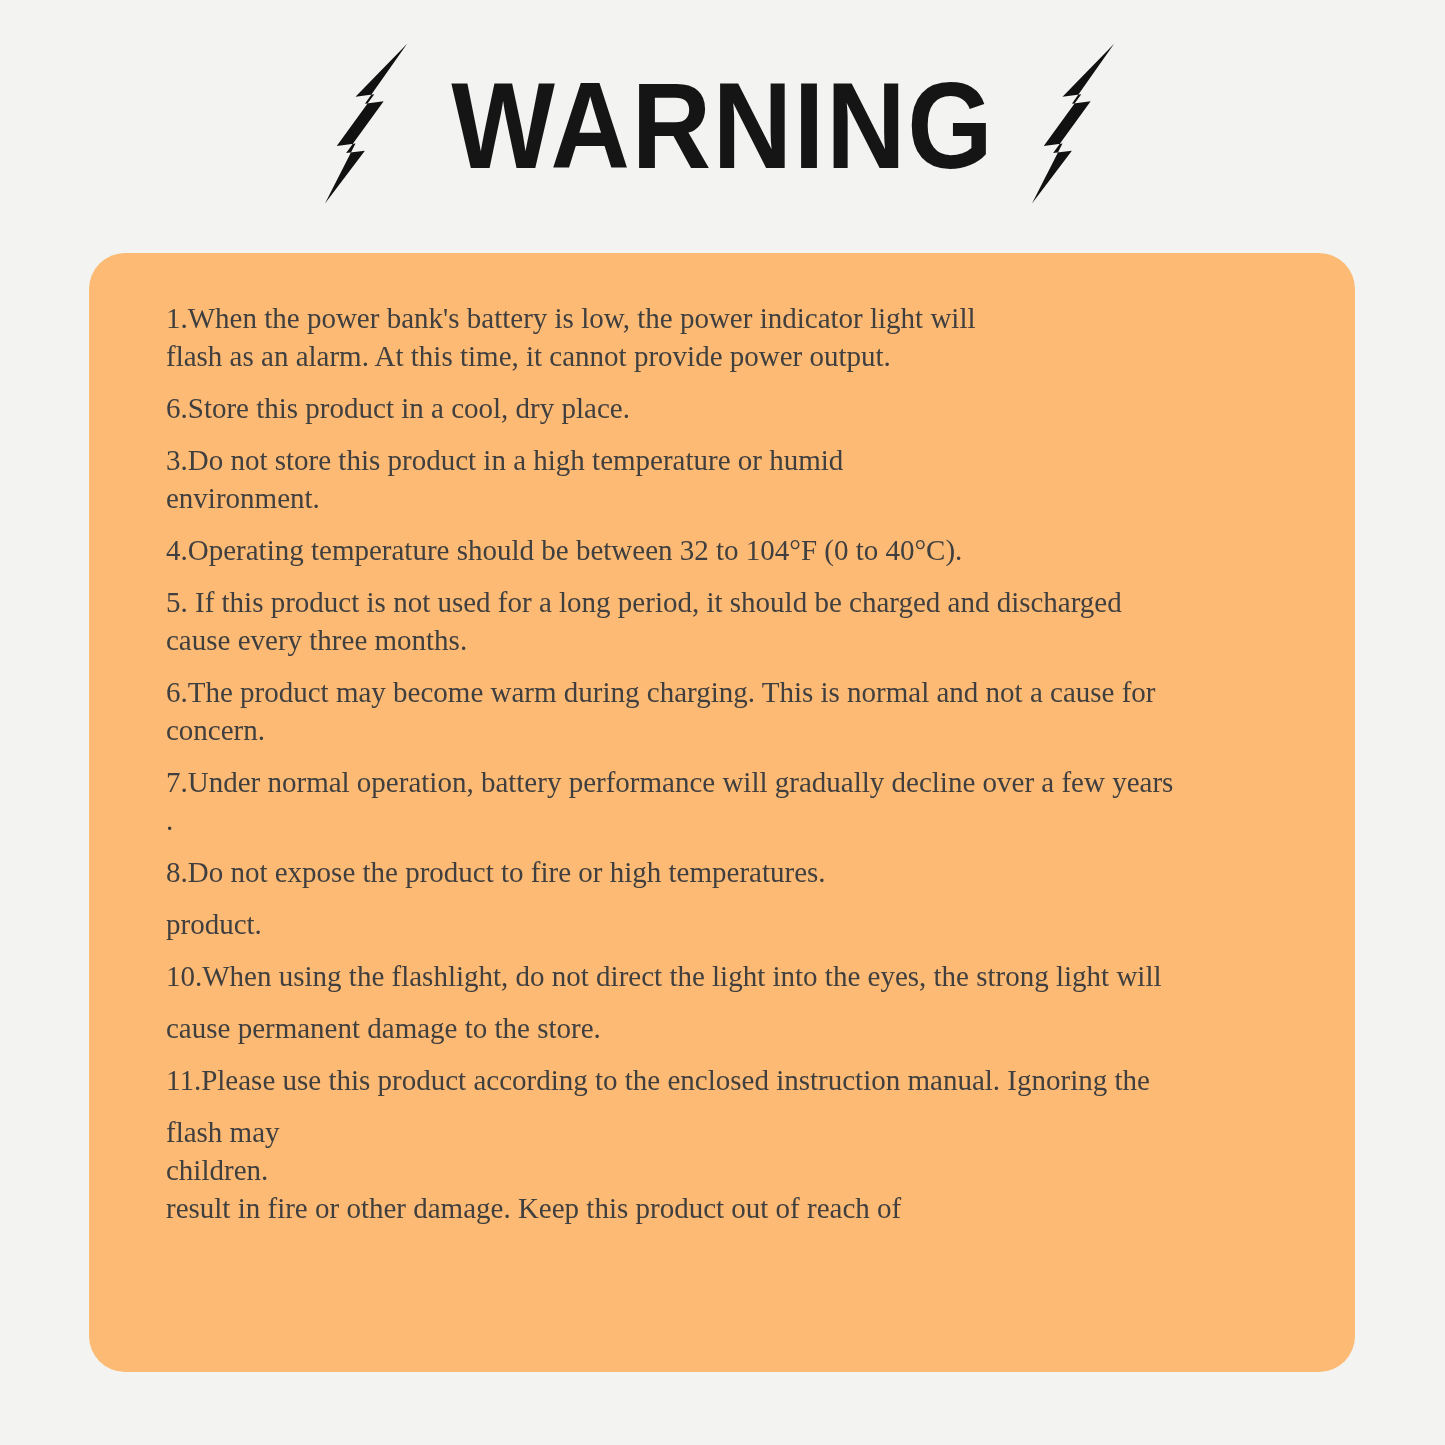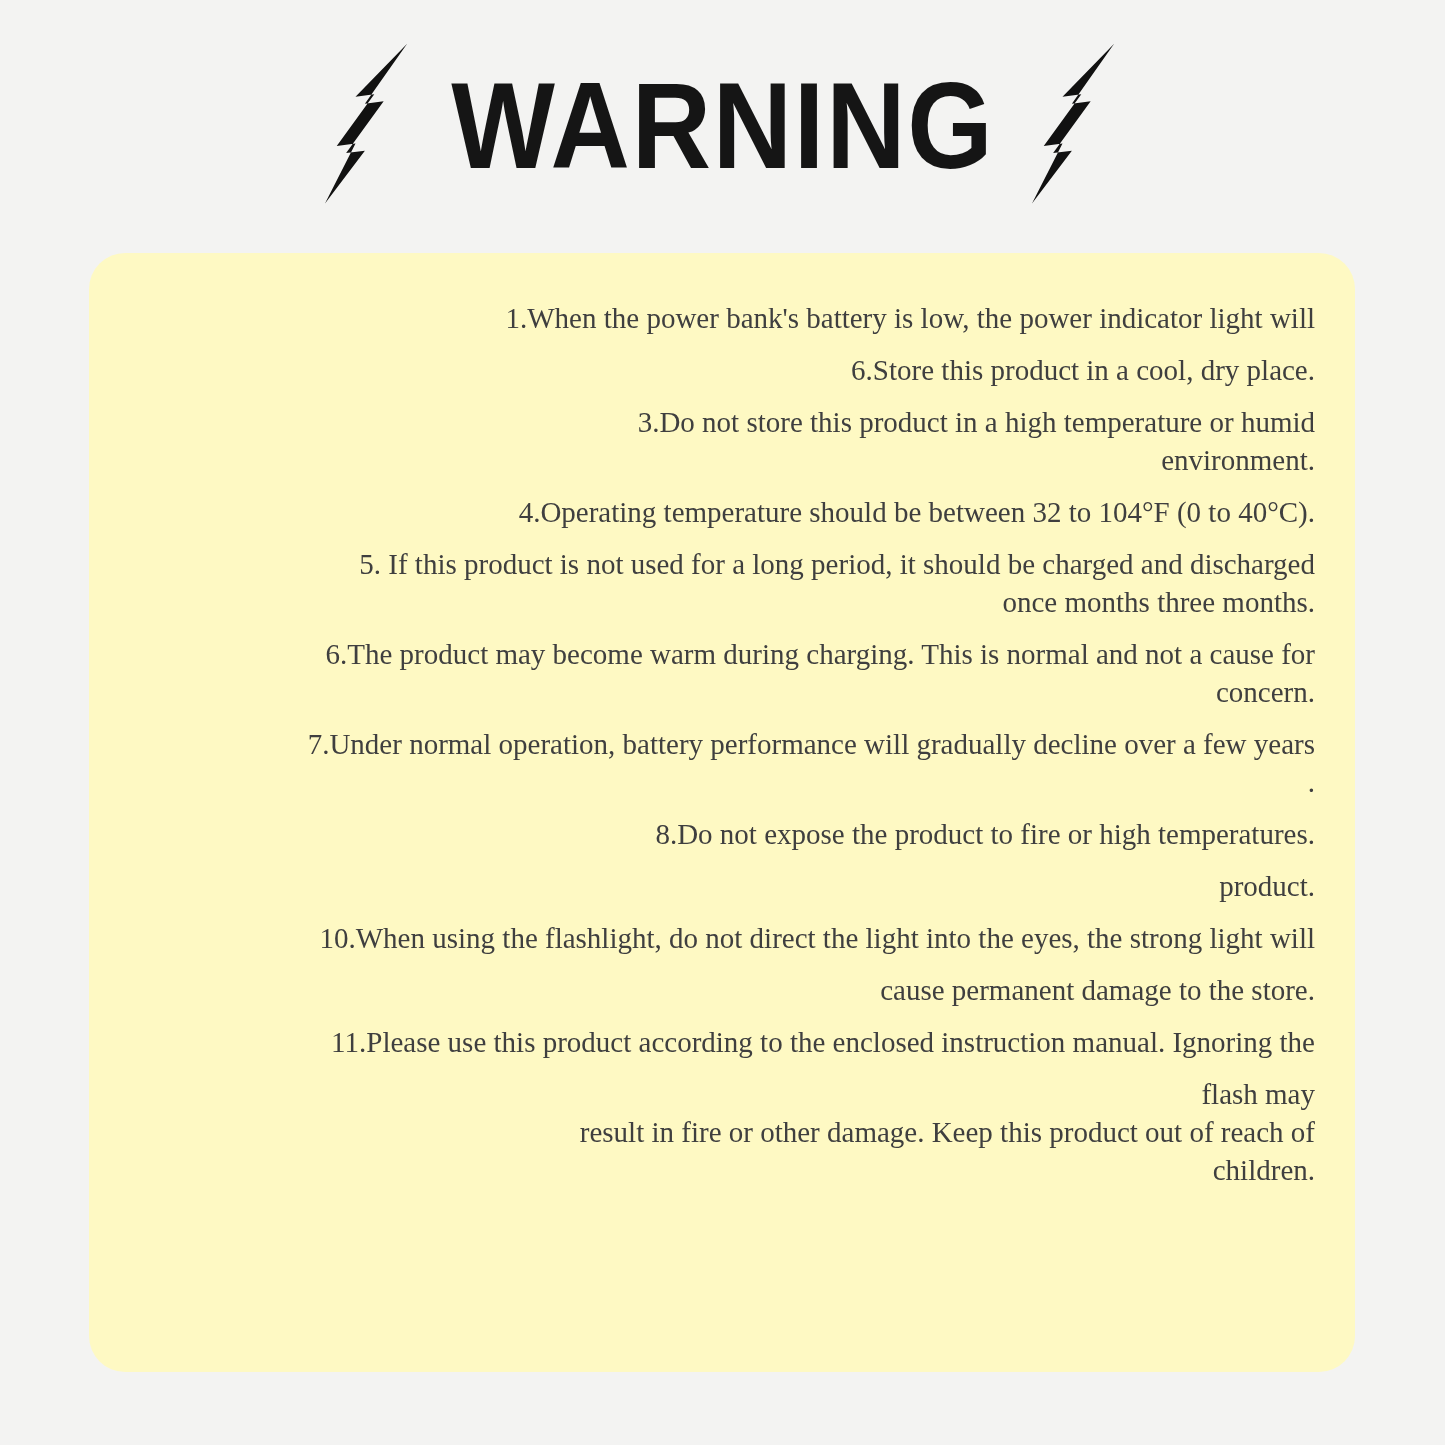--- a/index.html
+++ b/index.html
@@ -40,23 +40,22 @@
     transform: scaleX(0.9);
     transform-origin: center center;
     white-space: nowrap;
   }
   .card {
     position: absolute;
     left: 89px;
     top: 253px;
     width: 1266px;
     height: 1119px;
-    background: #fef9c3;
+    background: #fdba74;
     border-radius: 36px;
-    text-align: right;
   }
   .content {
     padding: 46px 40px 0 77px;
   }
   .warning-item {
     margin: 0 0 14px 0;
     font-size: 29px;
     line-height: 38px;
     color: #3f3f3f;
   }
@@ -79,34 +78,35 @@
       <svg viewBox="0 0 75 140" xmlns="http://www.w3.org/2000/svg" aria-hidden="true">
         <polygon fill="#111111" points="70,0 26,45 42,43 10,87 26,85 0,136 34,91 18,93 50,49 34,51"></polygon>
       </svg>
     </span>
   </header>
 
   <section class="card">
     <div class="content" id="warnings-list">
         <p class="warning-item">
           <span class="line">1.When the power bank's battery is low, the power indicator light will</span>
+          <span class="line">flash as an alarm. At this time, it cannot provide power output.</span>
         </p>
         <p class="warning-item">
           <span class="line">6.Store this product in a cool, dry place.</span>
         </p>
         <p class="warning-item">
           <span class="line">3.Do not store this product in a high temperature or humid</span>
           <span class="line">environment.</span>
         </p>
         <p class="warning-item">
           <span class="line">4.Operating temperature should be between 32 to 104°F (0 to 40°C).</span>
         </p>
         <p class="warning-item">
           <span class="line">5. If this product is not used for a long period, it should be charged and discharged</span>
-          <span class="line">once months three months.</span>
+          <span class="line">cause every three months.</span>
         </p>
         <p class="warning-item">
           <span class="line">6.The product may become warm during charging. This is normal and not a cause for</span>
           <span class="line">concern.</span>
         </p>
         <p class="warning-item">
           <span class="line">7.Under normal operation, battery performance will gradually decline over a few years</span>
           <span class="line">.</span>
         </p>
         <p class="warning-item">
@@ -115,19 +115,19 @@
         <p class="warning-item">
           <span class="line">product.</span>
         </p>
         <p class="warning-item">
           <span class="line">10.When using the flashlight, do not direct the light into the eyes, the strong light will</span>
           <span class="line loose">cause permanent damage to the store.</span>
         </p>
         <p class="warning-item">
           <span class="line">11.Please use this product according to the enclosed instruction manual. Ignoring the</span>
           <span class="line loose">flash may</span>
+          <span class="line">children.</span>
           <span class="line">result in fire or other damage. Keep this product out of reach of</span>
-          <span class="line">children.</span>
         </p>
       </div>
   </section>
 
 </div>
 
 </body></html>

